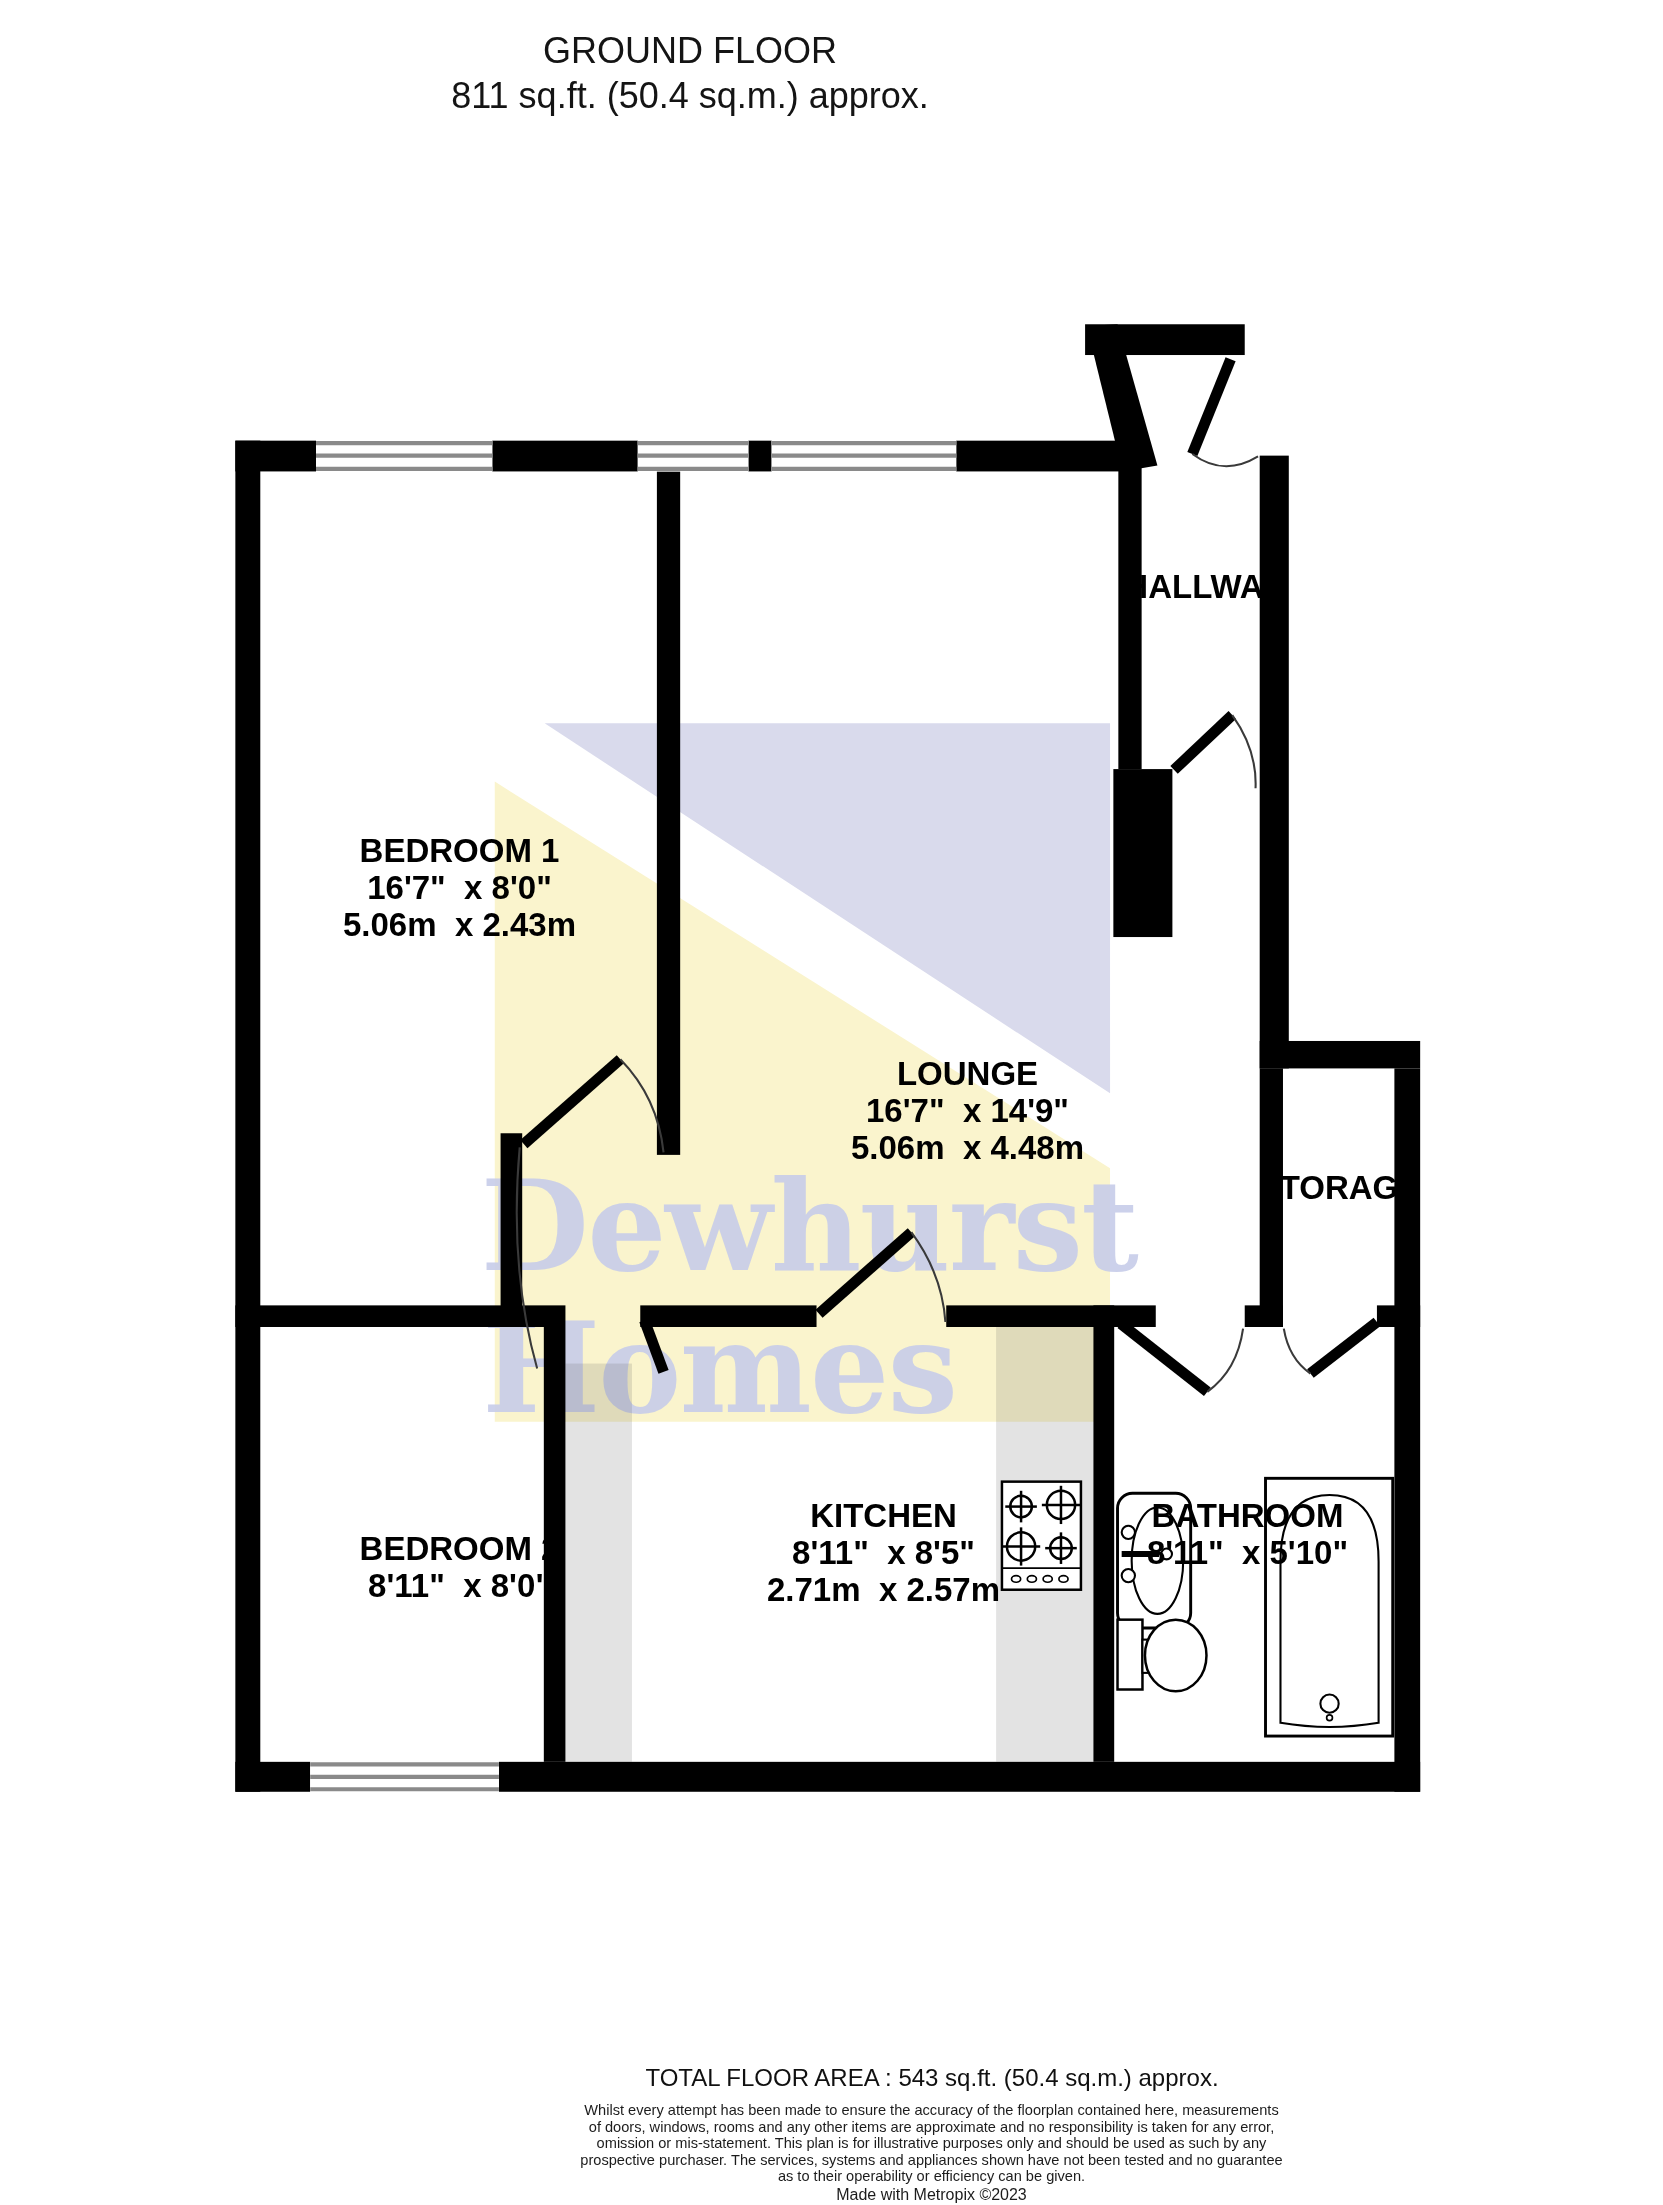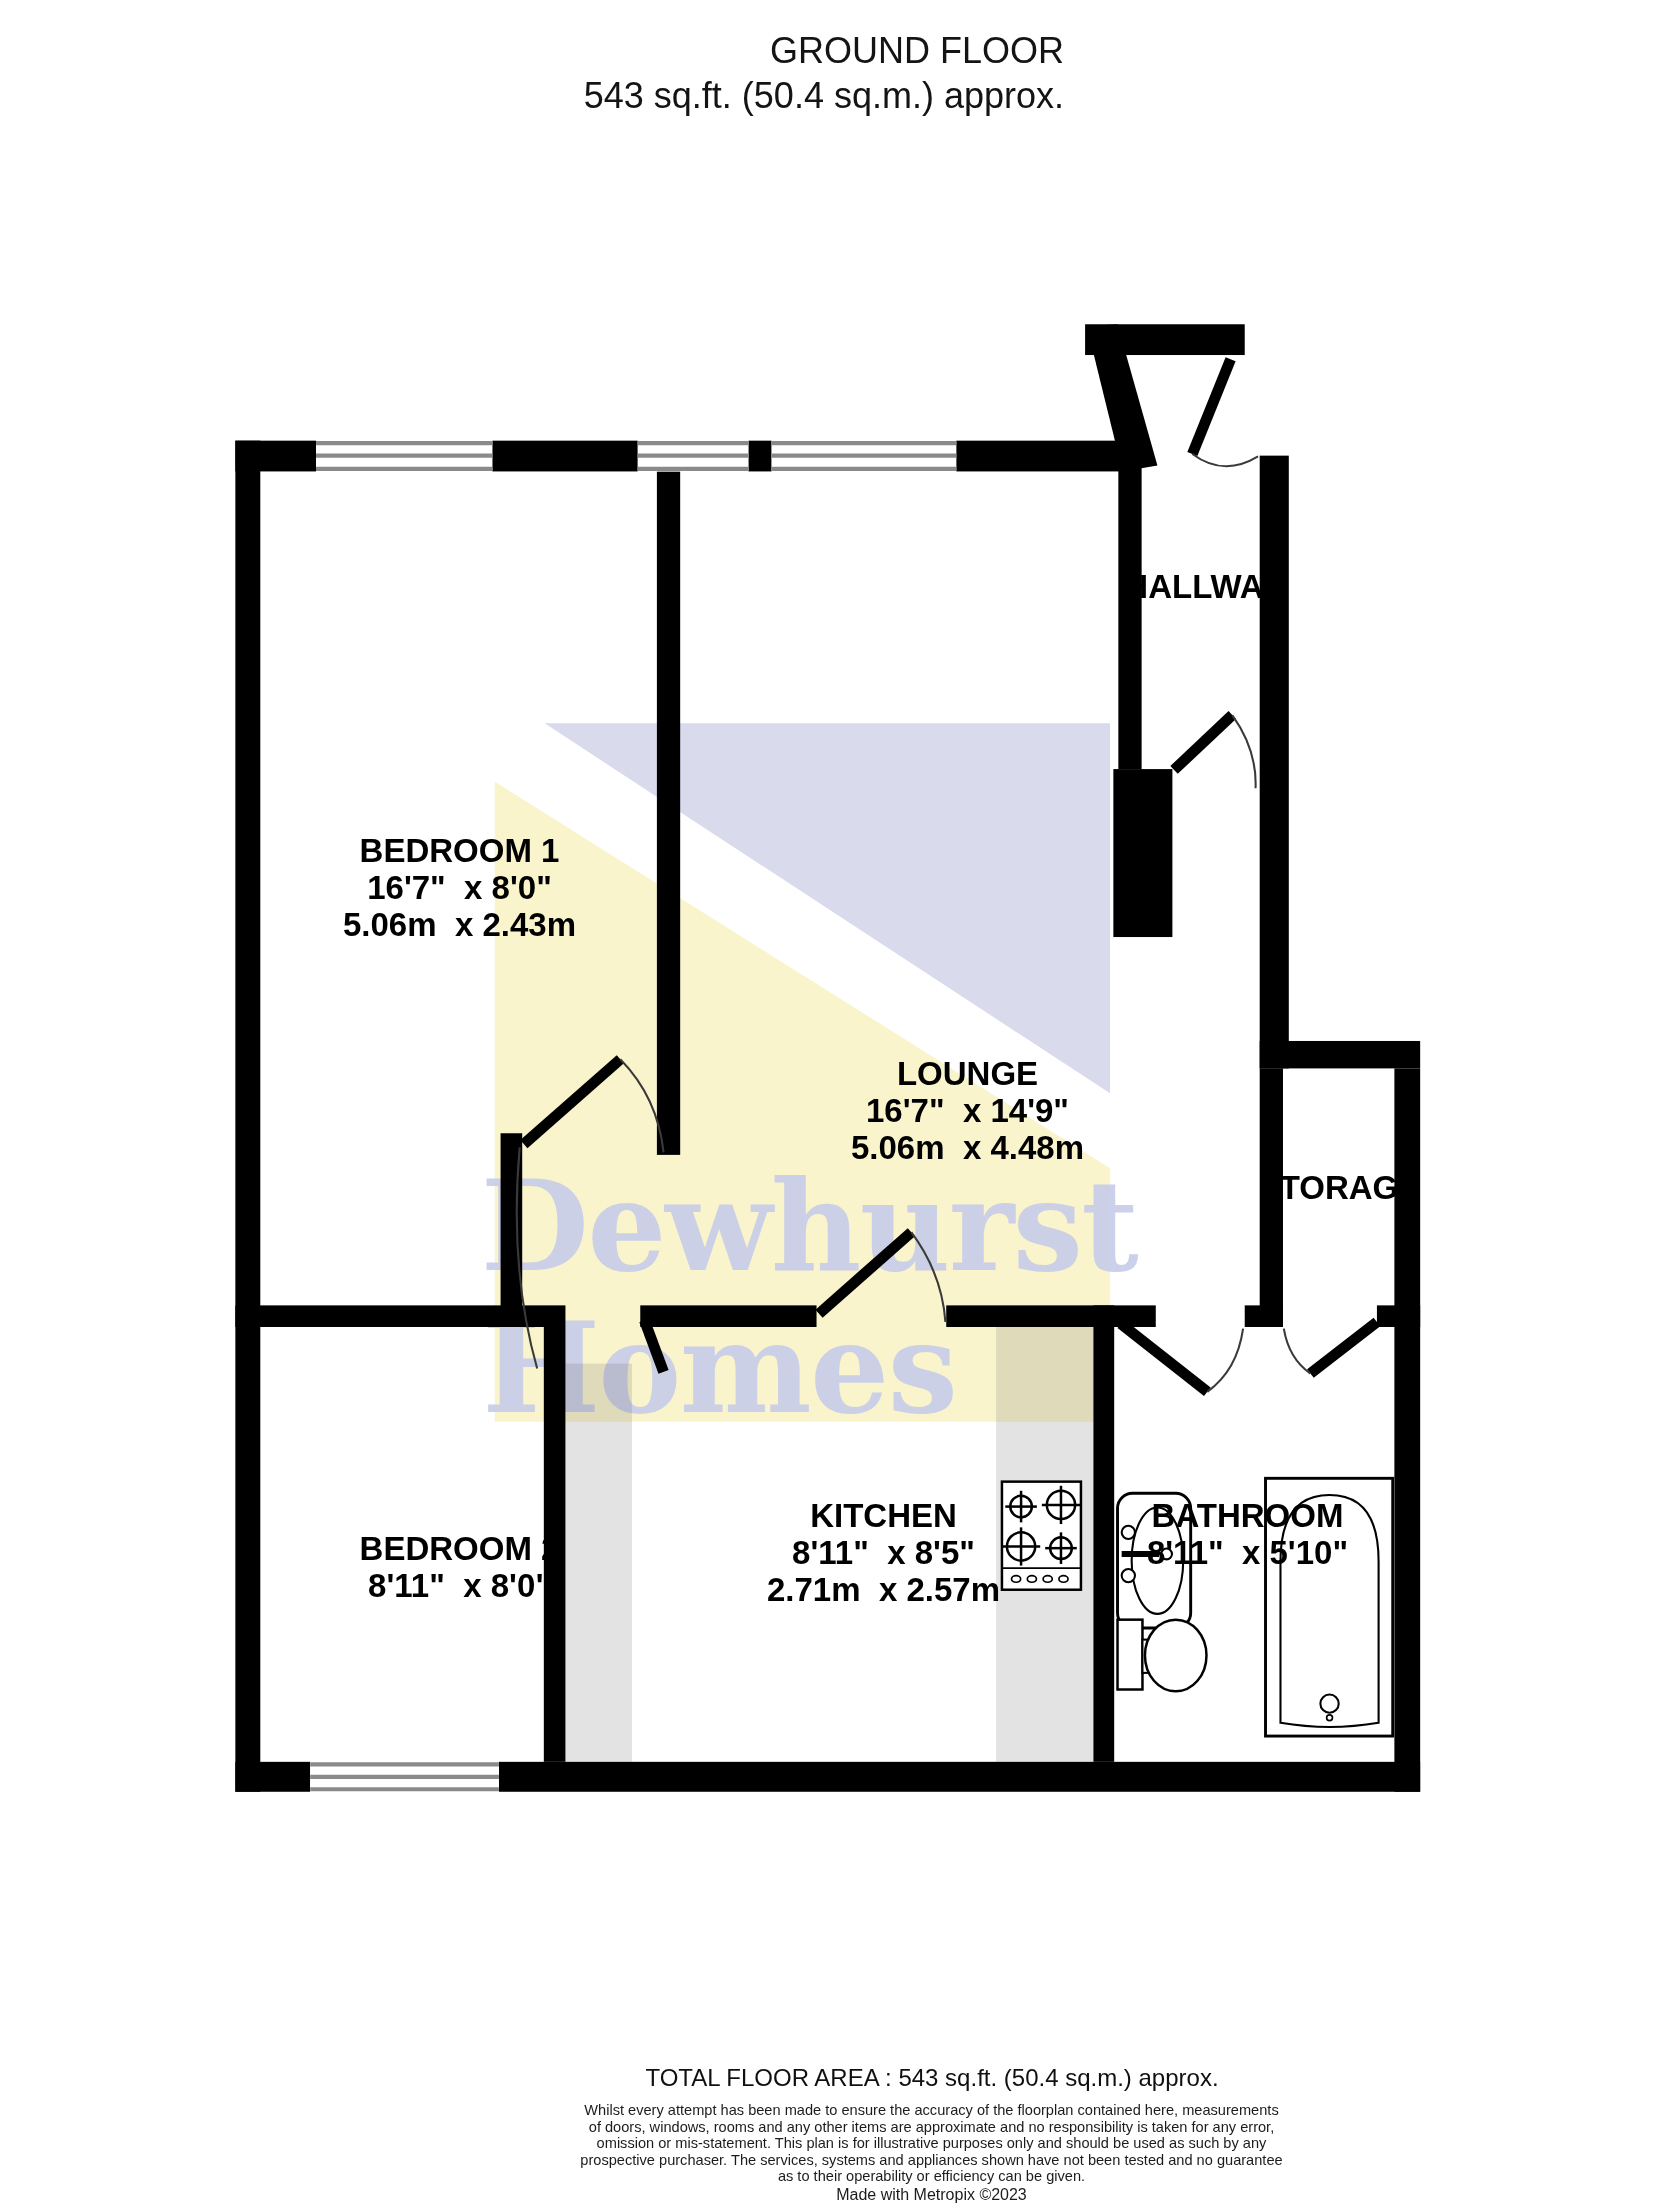--- a/index.html
+++ b/index.html
@@ -9,21 +9,21 @@
     background:#ffffff;
     font-family:"Liberation Sans", sans-serif;
     overflow:hidden;
   }
   .plan-svg{position:absolute;left:0;top:0;}
   .label{position:absolute;color:#000;text-align:center;}
   .title-block{
     position:absolute;left:316px;top:28px;width:748px;
     font-size:36px;line-height:45px;color:#141414;text-align:center;
   }
-  .title-block span{display:block;white-space:pre;text-align:right;}
+  .title-block span{display:block;white-space:pre;}
   .room{
     width:499px;
     font-size:33px;font-weight:bold;line-height:37px;
   }
   .room span{display:block;white-space:pre;}
   .clipbox{
     position:absolute;display:flex;align-items:center;justify-content:center;
     overflow:hidden;
     text-align:center;
   }
@@ -186,21 +186,21 @@
     <g stroke="#000" fill="none">
       <rect x="1522" y="1778" width="153" height="310" fill="#ffffff" stroke-width="3.5"></rect>
       <path d="M1540,2072 L1540,1878 Q1540,1798 1599,1798 Q1658,1798 1658,1878 L1658,2072 Q1599,2082 1540,2072 Z" stroke-width="2.5"></path>
       <circle cx="1599" cy="2049" r="11" stroke-width="2.5"></circle>
       <circle cx="1599" cy="2066" r="3.5" stroke-width="2"></circle>
     </g>
   </svg>
 
   <div class="title-block">
     <span>GROUND FLOOR</span>
-    <span>543 sq.ft. (50.4 sq.m.) approx.</span>
+    <span>811 sq.ft. (50.4 sq.m.) approx.</span>
   </div>
 
   <div class="label room" style="left:210px;top:832px">
     <span>BEDROOM 1</span>
     <span>16'7"  x 8'0"</span>
     <span>5.06m  x 2.43m</span>
   </div>
 
   <div class="label room" style="left:718px;top:1055px">
     <span>LOUNGE</span>

